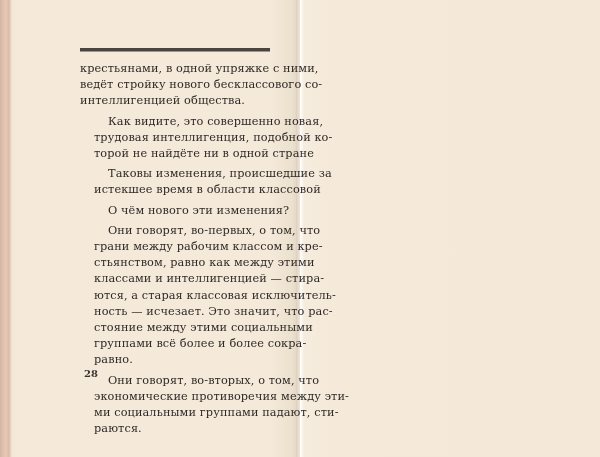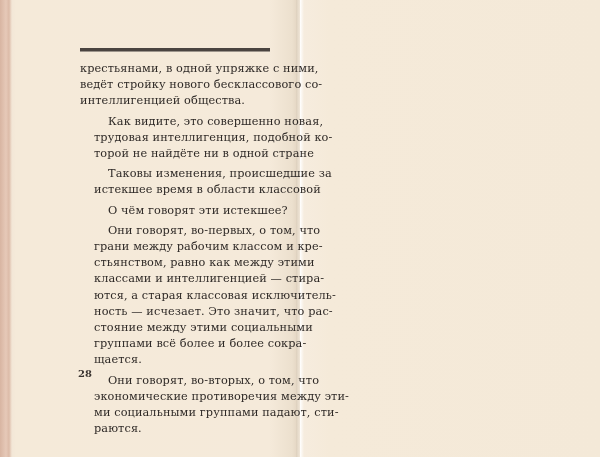--- a/index.html
+++ b/index.html
@@ -62,21 +62,21 @@
     .para .ln.last { text-align-last: left; }
     .para .ln.first { padding-left: 14px; }
     .para.cont .ln.first { padding-left: 0; }
 
     .page-number {
       position: absolute;
       font-size: 10px;
       font-weight: bold;
       color: #3a3430;
     }
-    .page-left .page-number { left: 78px; top: 368px; }
+    .page-left .page-number { left: 84px; top: 368px; }
 
     .shadow-gutter {
       position: absolute;
       left: 296px;
       top: 0;
       width: 4px;
       height: 457px;
       background: linear-gradient(to right, #ddd0bd, #f0e6d8);
     }
   </style>
@@ -97,32 +97,32 @@
         <div class="para">
           <span class="ln first">Как видите, это совершенно новая,</span>
           <span class="ln">трудовая интеллигенция, подобной ко-</span>
           <span class="ln">торой не найдёте  ни в одной стране</span>
         </div>
         <div class="para">
           <span class="ln first">Таковы изменения, происшедшие за</span>
           <span class="ln">истекшее время в области классовой</span>
         </div>
         <div class="para">
-          <span class="ln first last">О чём говорят эти истекшее?</span>
+          <span class="ln first last">О чём нового эти изменения?</span>
         </div>
         <div class="para">
           <span class="ln first">Они говорят, во-первых, о том, что</span>
           <span class="ln">грани между рабочим классом и кре-</span>
           <span class="ln">стьянством, равно как между этими</span>
           <span class="ln">классами  и  интеллигенцией — стира-</span>
           <span class="ln">ются, а старая классовая исключитель-</span>
           <span class="ln">ность — исчезает. Это значит, что рас-</span>
           <span class="ln">стояние  между  этими  социальными</span>
           <span class="ln">группами  всё более и более сокра-</span>
-          <span class="ln last">щается.</span>
+          <span class="ln last">равно.</span>
         </div>
         <div class="para">
           <span class="ln first">Они говорят, во-вторых, о том, что</span>
           <span class="ln">экономические противоречия между эти-</span>
           <span class="ln">ми социальными группами падают, сти-</span>
           <span class="ln last">раются.</span>
         </div>
       </div>
     <div class="page-number">28</div>
   </div>

